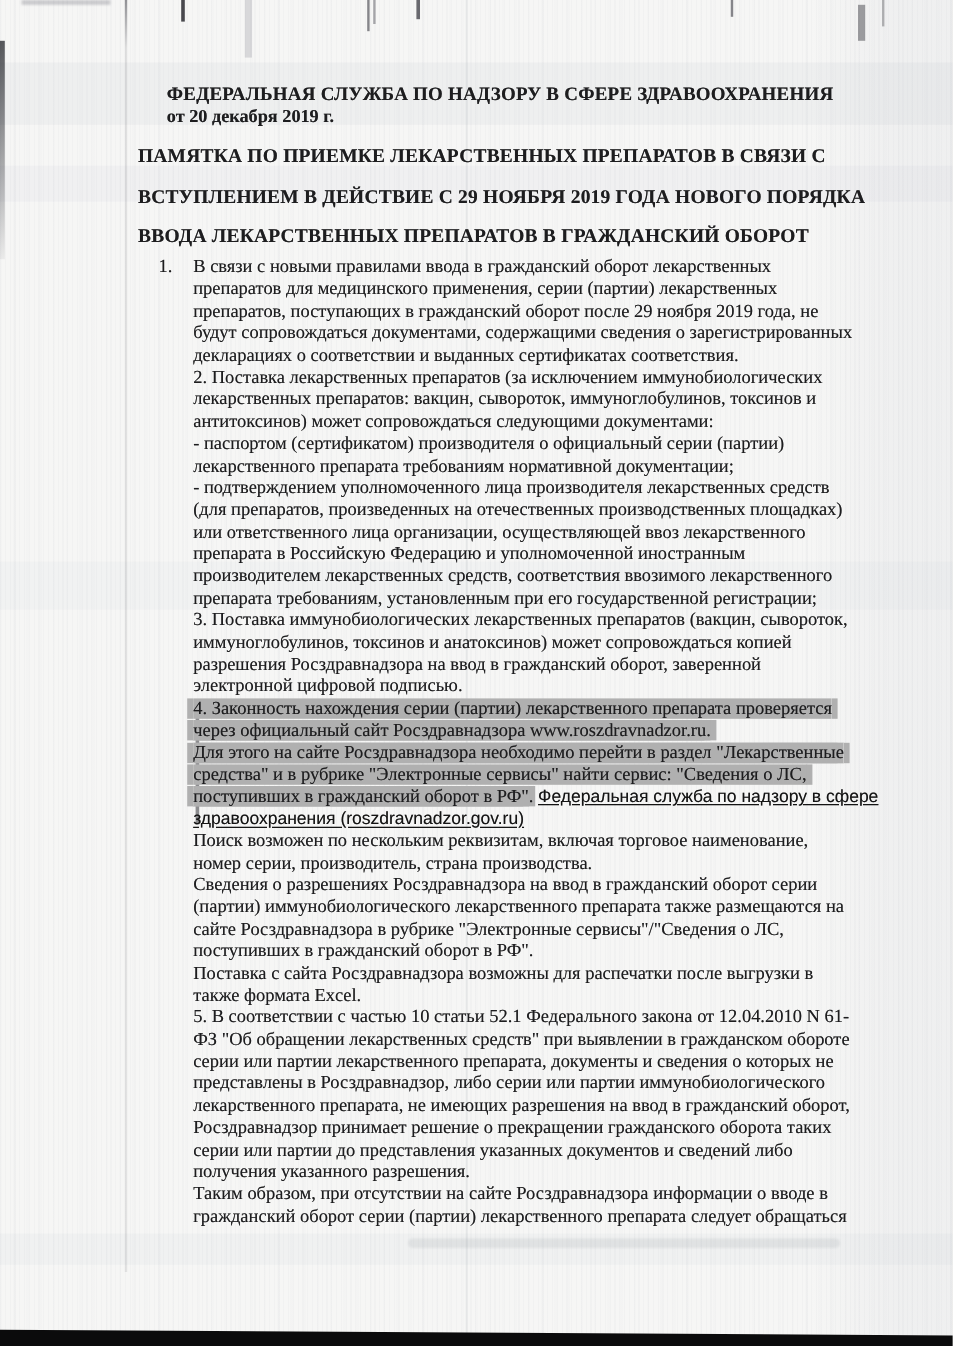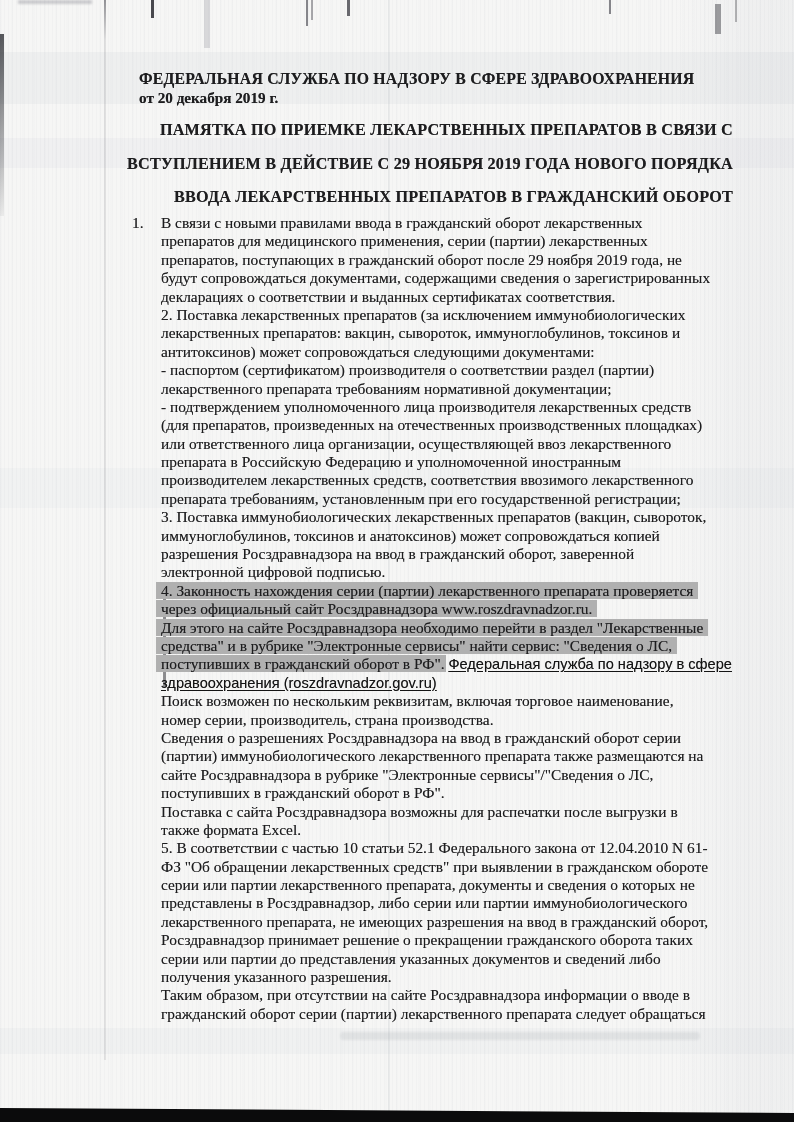--- a/index.html
+++ b/index.html
@@ -35,21 +35,21 @@
   .s-v10{left:735px;top:0;width:2px;height:22px;background:rgba(25,25,32,0.3);}
   .s-v11{left:163px;top:595px;width:3px;height:92px;background:rgba(15,15,22,0.45);}
   .s-smudge{left:340px;top:1032px;width:360px;height:8px;background:rgba(90,95,110,0.10);border-radius:4px;filter:blur(1px);}
   .s-topdash{left:18px;top:0;width:74px;height:4px;background:rgba(55,55,68,0.22);filter:blur(1px);}
   
   .bottom-bar{position:absolute;left:-8px;top:1108px;width:820px;height:26px;background:#0b0b0c;transform:rotate(0.35deg);transform-origin:left top;}
   
   .header{position:absolute;left:115px;top:70px;line-height:18.5px;text-shadow:0 0 .5px rgba(10,10,10,.55);margin-left:24px;}
   .header .h1{font-weight:bold;font-size:15.8px;letter-spacing:.2px;}
   .header .h2{font-weight:bold;font-size:15.2px;}
-  .title{position:absolute;left:127px;top:114px;line-height:33.5px;text-shadow:0 0 .5px rgba(10,10,10,.55);text-align:right;}
+  .title{position:absolute;left:115px;top:114px;line-height:33.5px;text-shadow:0 0 .5px rgba(10,10,10,.55);}
   .title .t{font-weight:bold;font-size:16.2px;letter-spacing:.2px;white-space:nowrap;}
   
   .body{position:absolute;left:161px;top:214px;width:594px;font-size:15.4px;line-height:18.4px;text-shadow:0 0 .45px rgba(15,15,15,.5);}
   .line{white-space:nowrap;height:18.4px;}
   .seg-num{display:inline-block;width:29px;margin-left:-29px;}
   .seg-h{background:var(--highlight,#b0b0b0);box-shadow:-5px 0 0 var(--highlight,#b0b0b0),5px 0 0 var(--highlight,#b0b0b0);}
   .seg-l{font-family:"Liberation Sans","DejaVu Sans",sans-serif;font-size:14.6px;color:var(--link,#141414);text-decoration:underline;text-underline-offset:2px;cursor:pointer;}
 </style>
 </head>
 <body>
@@ -89,21 +89,21 @@
 
   <div class="body">
       <div class="line"><span class="seg-num">1.</span><span class="seg-n">В связи с новыми правилами ввода в гражданский оборот лекарственных</span></div>
       <div class="line"><span class="seg-n">препаратов для медицинского применения, серии (партии) лекарственных</span></div>
       <div class="line"><span class="seg-n">препаратов, поступающих в гражданский оборот после 29 ноября 2019 года, не</span></div>
       <div class="line"><span class="seg-n">будут сопровождаться документами, содержащими сведения о зарегистрированных</span></div>
       <div class="line"><span class="seg-n">декларациях о соответствии и выданных сертификатах соответствия.</span></div>
       <div class="line"><span class="seg-n">2. Поставка лекарственных препаратов (за исключением иммунобиологических</span></div>
       <div class="line"><span class="seg-n">лекарственных препаратов: вакцин, сывороток, иммуноглобулинов, токсинов и</span></div>
       <div class="line"><span class="seg-n">антитоксинов) может сопровождаться следующими документами:</span></div>
-      <div class="line"><span class="seg-n">- паспортом (сертификатом) производителя о соответствии раздел (партии)</span></div>
+      <div class="line"><span class="seg-n">- паспортом (сертификатом) производителя о официальный серии (партии)</span></div>
       <div class="line"><span class="seg-n">лекарственного препарата требованиям нормативной документации;</span></div>
       <div class="line"><span class="seg-n">- подтверждением уполномоченного лица производителя лекарственных средств</span></div>
       <div class="line"><span class="seg-n">(для препаратов, произведенных на отечественных производственных площадках)</span></div>
       <div class="line"><span class="seg-n">или ответственного лица организации, осуществляющей ввоз лекарственного</span></div>
       <div class="line"><span class="seg-n">препарата в Российскую Федерацию и уполномоченной иностранным</span></div>
       <div class="line"><span class="seg-n">производителем лекарственных средств, соответствия ввозимого лекарственного</span></div>
       <div class="line"><span class="seg-n">препарата требованиям, установленным при его государственной регистрации;</span></div>
       <div class="line"><span class="seg-n">3. Поставка иммунобиологических лекарственных препаратов (вакцин, сывороток,</span></div>
       <div class="line"><span class="seg-n">иммуноглобулинов, токсинов и анатоксинов) может сопровождаться копией</span></div>
       <div class="line"><span class="seg-n">разрешения Росздравнадзора на ввод в гражданский оборот, заверенной</span></div>

